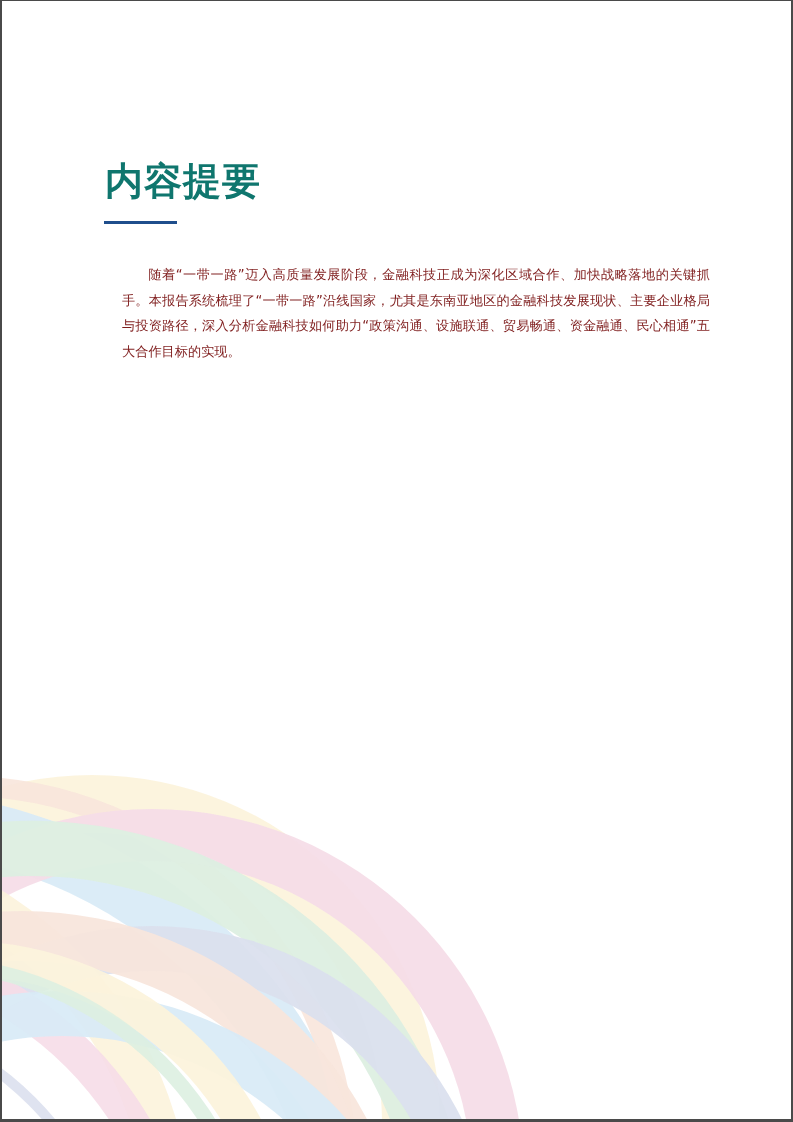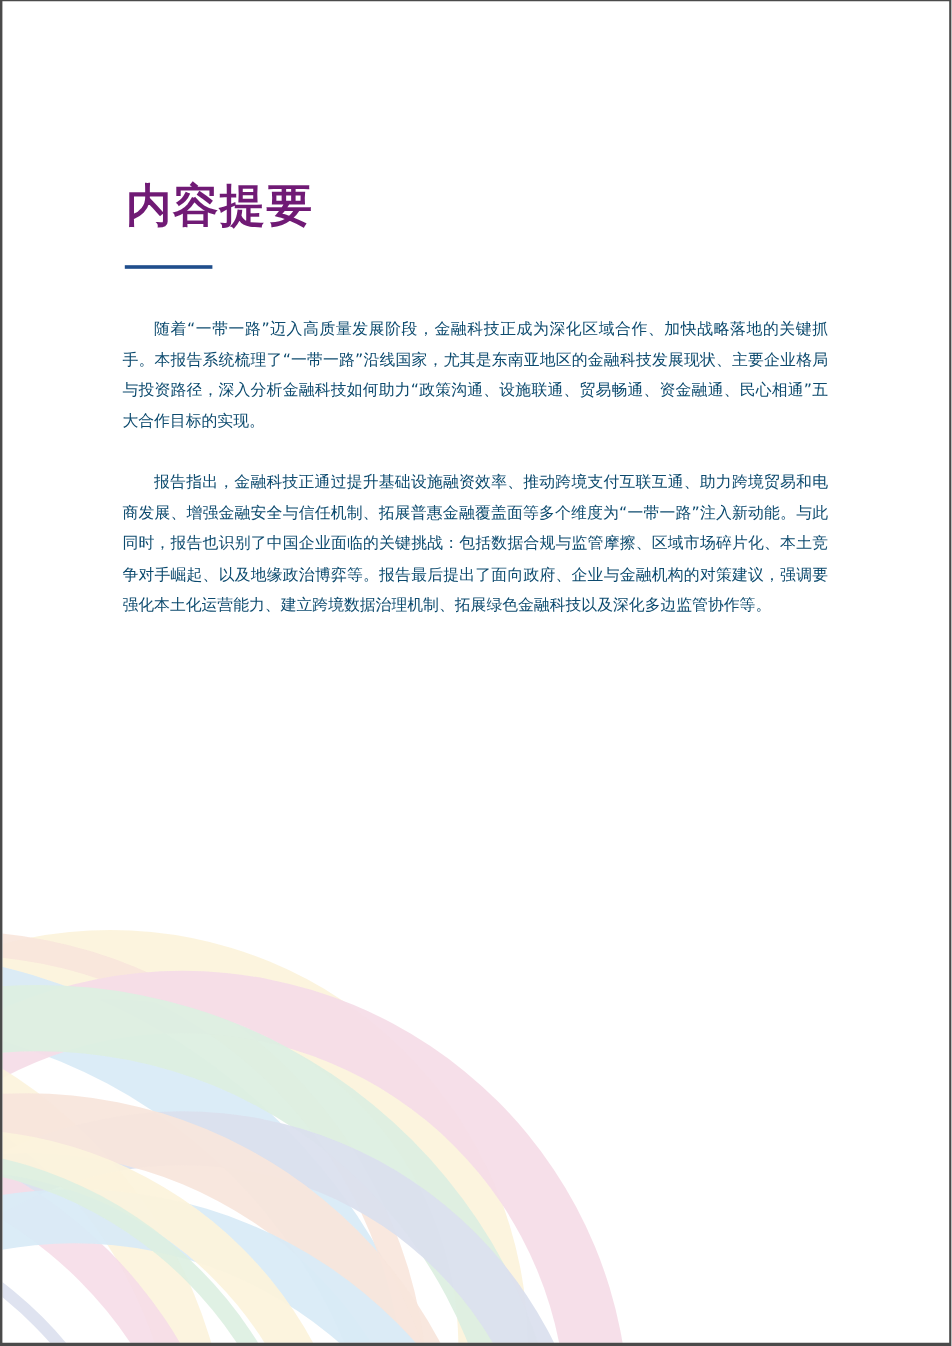--- a/index.html
+++ b/index.html
@@ -15,46 +15,46 @@
       background: #ffffff;
       border-top: 1px solid #4a4a4a;
       border-left: 2px solid #4a4a4a;
       border-right: 2px solid #4a4a4a;
       border-bottom: 3px solid #4a4a4a;
       overflow: hidden;
     }
     .title {
       position: absolute;
       left: 103px;
-      top: 144px;
+      top: 154px;
       margin: 0;
       font-family: "DejaVu Sans", sans-serif;
       font-weight: bold;
       font-size: 38px;
       line-height: 52px;
-      color: #701a75;
+      color: #0f766e;
       letter-spacing: 1px;
     }
     .title-rule {
       position: absolute;
       left: 102px;
       top: 220px;
       width: 73px;
       height: 3px;
       background: #1f4e8c;
     }
     .body-text {
       position: absolute;
-      left: 100px;
+      left: 120px;
       top: 261px;
       width: 588px;
       font-family: "DejaVu Sans", sans-serif;
       font-size: 13.2px;
       line-height: 25.6px;
-      color: #0c4a6e;
+      color: #7f1d1d;
       text-align: justify;
     }
     .body-text p {
       margin: 0 0 25.6px 0;
       text-indent: 2em;
     }
     .decor {
       position: absolute;
       left: 0;
       top: 0;
@@ -103,16 +103,15 @@
       <path fill-rule="evenodd" fill="#dbe0ee" fill-opacity="0.9" d="M -200 1330 m -330 0 a 330 330 0 1 0 660 0 a 330 330 0 1 0 -660 0 Z
                M -200 1330 m -320 0 a 320 320 0 1 0 640 0 a 320 320 0 1 0 -640 0 Z"></path>
     </g>
   </svg>
 
   <h1 class="title">内容提要</h1>
   <div class="title-rule"></div>
 
   <div class="body-text">
     <p>随着“一带一路”迈入高质量发展阶段，金融科技正成为深化区域合作、加快战略落地的关键抓手。本报告系统梳理了“一带一路”沿线国家，尤其是东南亚地区的金融科技发展现状、主要企业格局与投资路径，深入分析金融科技如何助力“政策沟通、设施联通、贸易畅通、资金融通、民心相通”五大合作目标的实现。</p>
-    <p>报告指出，金融科技正通过提升基础设施融资效率、推动跨境支付互联互通、助力跨境贸易和电商发展、增强金融安全与信任机制、拓展普惠金融覆盖面等多个维度为“一带一路”注入新动能。与此同时，报告也识别了中国企业面临的关键挑战：包括数据合规与监管摩擦、区域市场碎片化、本土竞争对手崛起、以及地缘政治博弈等。报告最后提出了面向政府、企业与金融机构的对策建议，强调要强化本土化运营能力、建立跨境数据治理机制、拓展绿色金融科技以及深化多边监管协作等。</p>
   </div>
 
 </div>
 
 </body></html>

